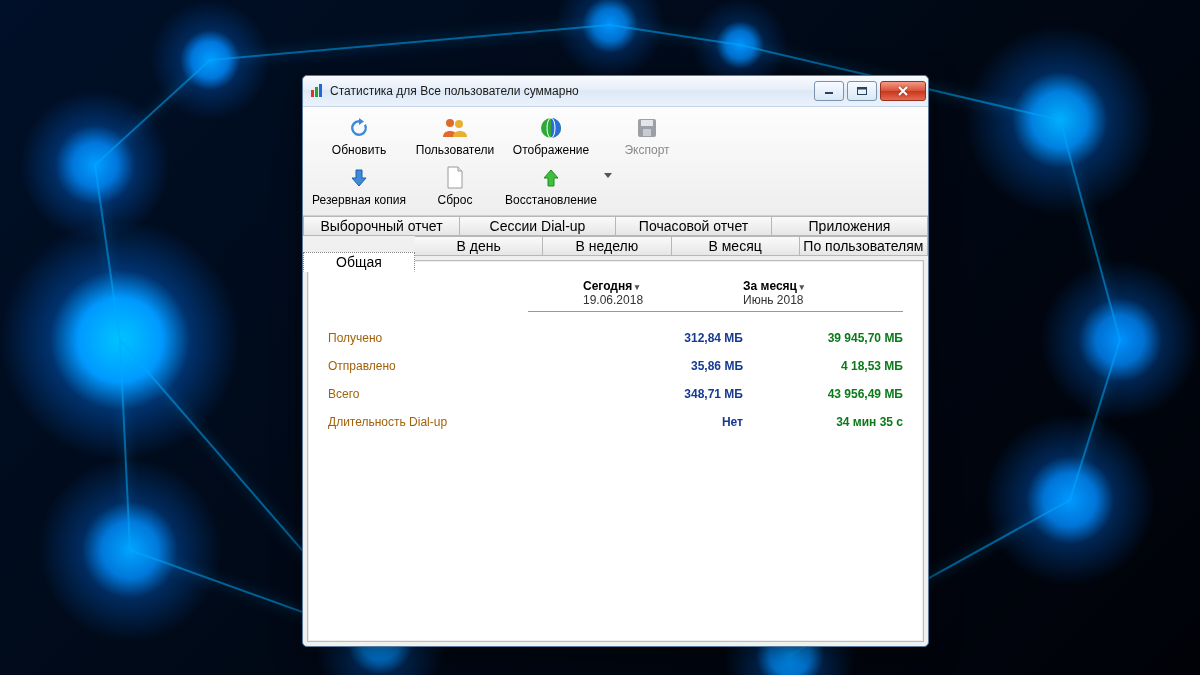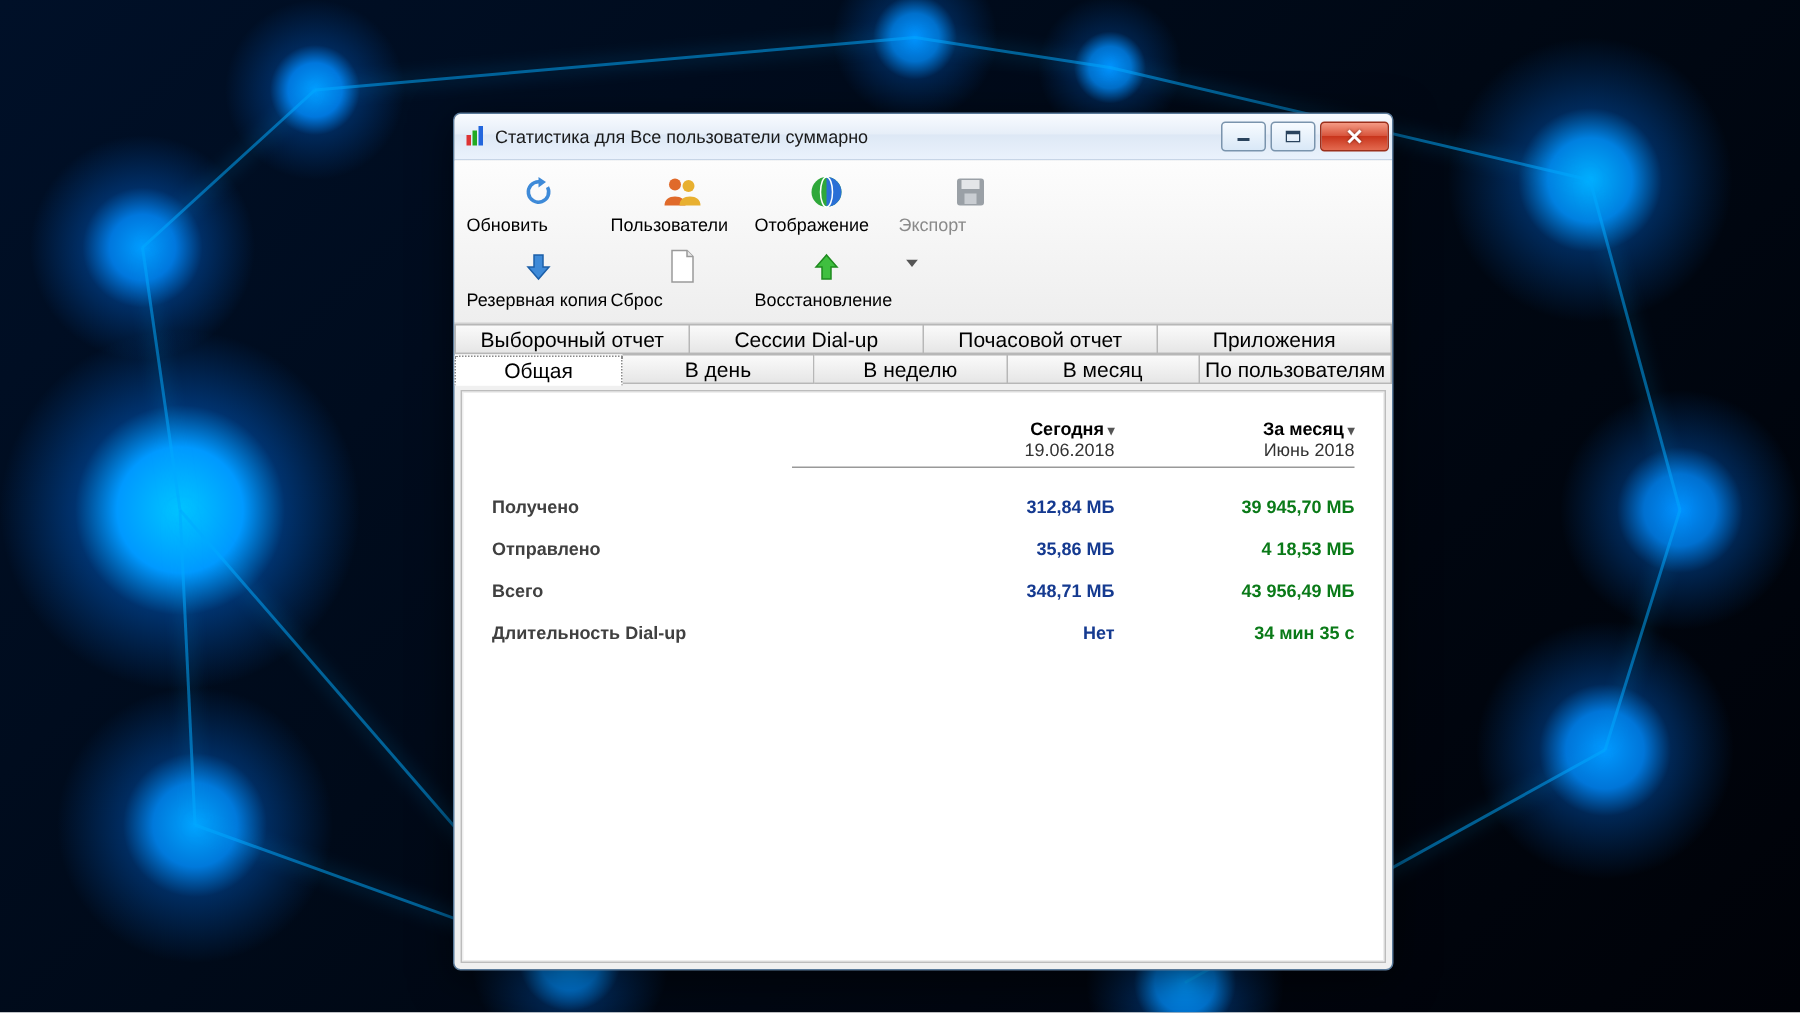--- a/index.html
+++ b/index.html
@@ -37,50 +37,50 @@
     border-bottom:1px solid #c7d5e6;border-radius:5px 5px 0 0;
   }
   .titlebar .app-icon{width:16px;height:16px;margin-right:5px;display:flex}
   .titlebar .title{flex:0 0 auto;color:#1a1a1a}
   .titlebar .spacer{flex:1}
   .winbtn{width:28px;height:18px;margin-left:3px;border:1px solid #7a94ad;border-radius:3px;background:linear-gradient(#f7fbff,#d9e8f7);display:flex;align-items:center;justify-content:center;cursor:default}
   .winbtn.close{width:44px;background:linear-gradient(#f49a84,#d8543b 48%,#c9351c 50%,#e36a50);border-color:#9b2f1b}
   .winbtn.close svg{filter:drop-shadow(0 0 1px rgba(0,0,0,.4))}
   .toolbar{background:linear-gradient(#fdfdfd,#eeeeee);padding:6px 8px 2px; border-bottom:1px solid #d0d0d0}
   .tool-row{display:flex;align-items:flex-start;gap:0;margin-bottom:2px}
-  .tool{width:96px;padding:2px 0 4px;cursor:default}
+  .tool{width:96px;text-align:center;padding:2px 0 4px;cursor:default}
   .tool.disabled{color:#8a8a8a}
   .tool .ic{height:26px;display:flex;align-items:center;justify-content:center;margin-bottom:2px}
   .tool .lbl{white-space:nowrap;font-size:12px;color:#000}
   .tool.disabled .lbl{color:#8a8a8a}
   .dropdown-dot{width:18px;display:flex;align-items:flex-start;justify-content:center;padding-top:10px}
   .tabs{display:flex;flex-direction:column}
   .tabrow{display:flex}
   .tab{
     flex:1;text-align:center;height:18px;line-height:18px;
     background:linear-gradient(#fafafa,#e6e6e6);
     border:1px solid #b7b7b7;font-size:14px;cursor:default;
   }
   .tabrow .tab + .tab{border-left:none}
   .tab.active{
-    flex:0 0 110px;background:#fff;border:1px dotted #888;border-bottom:1px solid #fff;position:relative;top:1px;
+    flex:0 0 110px;background:#fff;border:1px dotted #888;border-bottom:1px solid #fff;position:relative;top:16px;
   }
   .content{
     flex:1;margin:4px;background:#fff;border:1px solid #bcbcbc;padding:18px 20px 10px 20px;
     box-shadow:inset 0 0 0 1px #eee;
   }
   .headrow{display:flex}
   .headrow .left{flex:1}
-  .headcol{flex:0 0 160px;text-align:right}
+  .headcol{flex:0 0 160px;text-align:left}
   .headcol .h1{font-weight:bold;color:#000}
   .headcol .h1::after{content:" \25BE";font-size:9px;color:#555}
   .headcol .h2{color:#333}
   .headline{height:1px;background:#999;margin:4px 0 12px 0;margin-left:200px}
   .datarow{display:flex;align-items:center;height:28px}
-  .datarow .lbl{flex:1;font-weight:bold;color:#404040}
+  .datarow .lbl{flex:1;font-weight:normal;color:#a16207}
   .datarow .c1{flex:0 0 160px;text-align:right;font-weight:bold;color:#153a90}
   .datarow .c2{flex:0 0 160px;text-align:right;font-weight:bold;color:#0a7a18}
 </style>
 </head>
 <body>
 
 <div class="desktop">
   <svg class="net">
     <line x1="120" y1="340" x2="95" y2="165"></line>
     <line x1="95" y1="165" x2="210" y2="60"></line>

